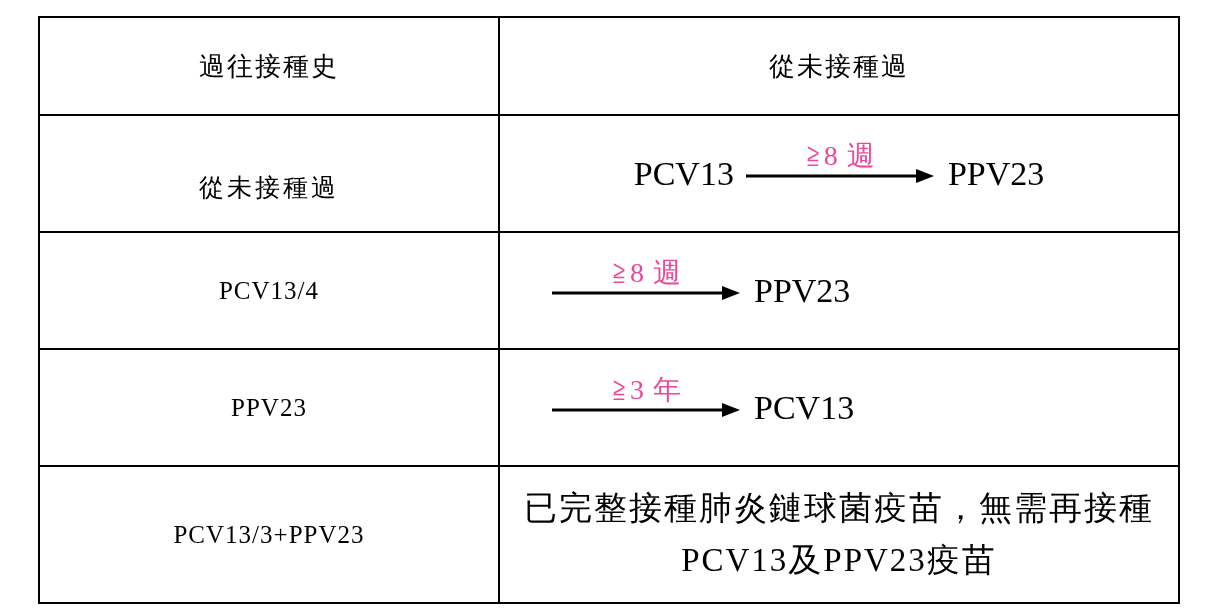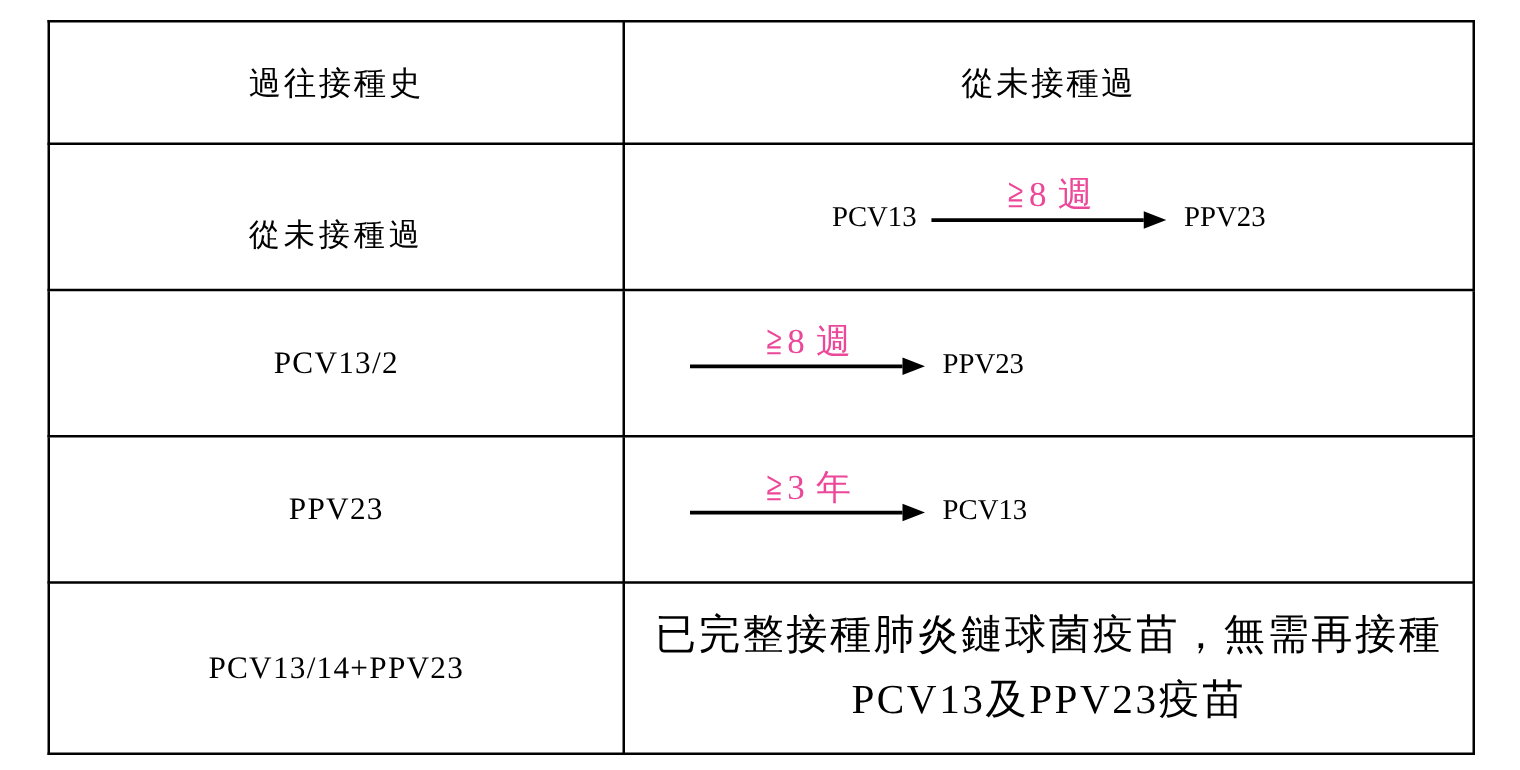--- a/index.html
+++ b/index.html
@@ -76,21 +76,21 @@
     align-items: center;
     justify-content: center;
     gap: 0px;
     width: 100%;
   }
   .flow.indent-left {
     padding-left: 40px;
     justify-content: flex-start;
   }
   .vaccine-label {
-    font-size: 23px;
+    font-size: 34px;
     white-space: nowrap;
   }
   .arrow-wrap {
     position: relative;
     display: inline-block;
     margin: 0 12px;
     padding-top: 4px;
   }
   .arrow-label {
     position: absolute;
@@ -158,21 +158,21 @@
               </span>
               <span class="vaccine-label">PPV23</span>
             </div>
           </div>
         </td>
       </tr>
 
       <tr class="row-body">
         <td>
           <div class="cell-inner">
-            <span class="history-text">PCV13/2</span>
+            <span class="history-text">PCV13/4</span>
           </div>
         </td>
         <td>
           <div class="cell-inner">
             <div class="flow indent-left">
               <span class="arrow-wrap">
                 <span class="arrow-label">≧8 週</span>
                 <svg class="arrow-svg" width="190" height="18" viewBox="0 0 190 18">
                   <line x1="0" y1="9" x2="170" y2="9" stroke="#000" stroke-width="3"></line>
                   <polygon points="170,2 188,9 170,16" fill="#000"></polygon>
@@ -202,21 +202,21 @@
               </span>
               <span class="vaccine-label">PCV13</span>
             </div>
           </div>
         </td>
       </tr>
 
       <tr class="row-last">
         <td>
           <div class="cell-inner">
-            <span class="history-text">PCV13/14+PPV23</span>
+            <span class="history-text">PCV13/3+PPV23</span>
           </div>
         </td>
         <td>
           <div class="cell-inner">
             <div class="note">
               <span>已完整接種肺炎鏈球菌疫苗，無需再接種</span>
               <span class="line2">PCV13及PPV23疫苗</span>
             </div>
           </div>
         </td>

